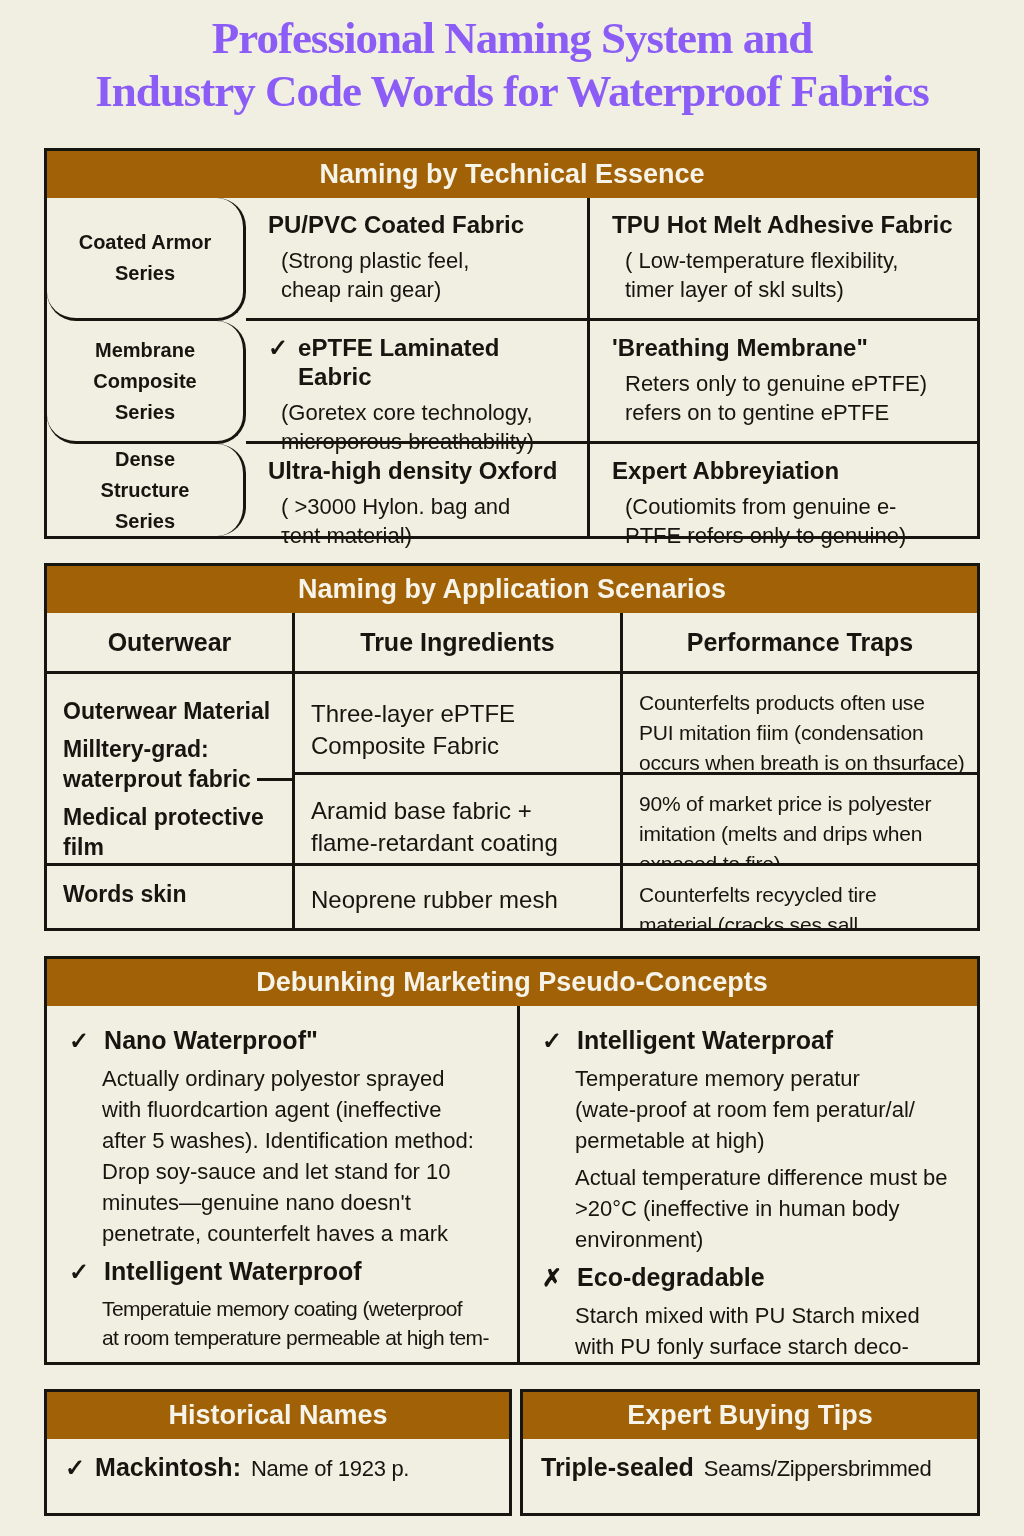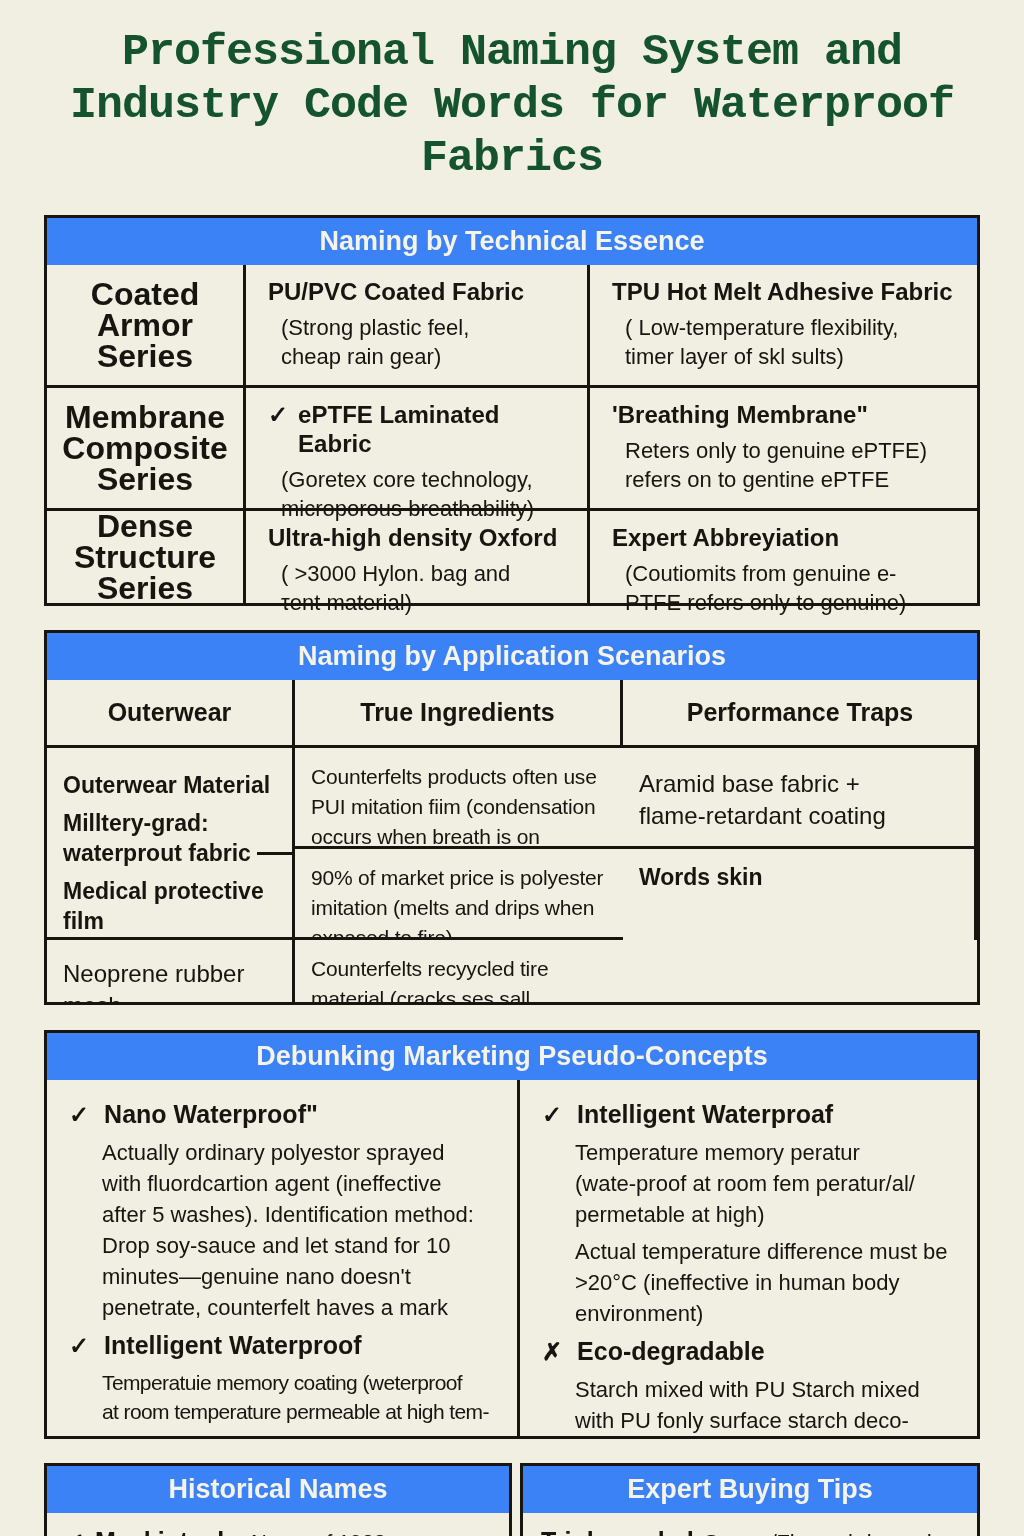--- a/index.html
+++ b/index.html
@@ -7,54 +7,54 @@
     width:1024px;height:1536px;overflow:hidden;
     background:#f1eee2;
     font-family:"Liberation Sans",sans-serif;
     color:#17150f;
   }
   .page{position:relative;width:1024px;height:1536px;overflow:hidden;}
   .content{margin:0 auto;width:936px;}
 
   
   .title{
-    padding-top:26px;text-align:center;
-    font-family:Liberation Mono, monospace;
+    padding-top:12px;text-align:center;
+    font-family:Liberation Serif, serif;
     font-weight:bold;font-size:45px;line-height:53px;letter-spacing:-1px;
-    color:#14532d;
+    color:#8b5cf6;
   }
 
   
   .bar{
-    background:#3b82f6;color:#f6f3e9;
+    background:#a16207;color:#f6f3e9;
     font-weight:bold;font-size:27px;
     display:flex;align-items:center;justify-content:center;
     height:47px;letter-spacing:0px;
   }
 
   .tbl{border:3px solid #17150f;background:#f1eee2;}
   .mt30{margin-top:30px;} .mt24{margin-top:24px;} .mt25{margin-top:25px;}
 
   
   .t1-body{display:grid;grid-template-columns:199px 344px 1fr;}
   .t1-cell{border-right:3px solid #17150f;border-bottom:3px solid #17150f;padding:12px 8px 0 22px;box-sizing:border-box;}
   .t1-cell.last-col{border-right:none;}
   .t1-cell.last-row{border-bottom:none;}
   .t1-cell.series{
     display:flex;align-items:center;justify-content:center;text-align:center;
-    font-weight:bold;font-size:32px;line-height:31px;white-space:pre-line;padding:0 4px;
+    font-weight:bold;font-size:20px;line-height:31px;white-space:pre-line;padding:0 4px;border-radius:29px;
   }
   .r1{height:123px;} .r2{height:123px;} .r3{height:92px;}
   .cell-title{font-weight:bold;font-size:24px;line-height:29px;display:flex;gap:10px;align-items:baseline;}
   .cell-sub{font-size:22px;line-height:29px;margin-top:7px;padding-left:13px;white-space:pre-line;}
 
   
   .t2-cols{display:grid;grid-template-columns:248px 328px 1fr;border-bottom:3px solid #17150f;}
   .t2-colhead{
-    height:65px;display:flex;align-items:center;justify-content:center;
+    height:58px;display:flex;align-items:center;justify-content:center;
     font-weight:bold;font-size:25px;border-right:3px solid #17150f;
   }
   .t2-colhead.last-col{border-right:none;}
   .t2-body{display:grid;grid-template-columns:248px 328px 1fr;grid-template-rows:101px 91px 62px;}
   .t2-cell{border-right:3px solid #17150f;border-bottom:3px solid #17150f;padding:10px 8px 0 16px;box-sizing:border-box;overflow:hidden;}
   .t2-cell.last-col{border-right:none;}
   .t2-cell.last-row{border-bottom:none;}
   .t2-group{grid-row:1 / 3;font-weight:bold;font-size:23px;line-height:30px;padding-top:22px;}
   .t2-group .g2{margin-top:8px;}
   .dash-line{display:flex;align-items:center;gap:6px;}
@@ -166,20 +166,24 @@
           <div>Outerwear Material</div>
           <div class="g2">Milltery-grad:</div>
           <div class="dash-line">
             <span>waterprout fabric</span>
             <span class="dash"></span>
           </div>
           <div class="g2" style="white-space:pre-line">Medical protective
 film</div>
         </div>
 
+        <div class="t2-cell">
+          <div class="t2-ing">Three-layer ePTFE
+Composite Fabric</div>
+        </div>
         <div class="t2-cell last-col">
           <div class="t2-trap">Counterfelts products often use
 PUI mitation fiim (condensation
 occurs when breath is on thsurface)</div>
         </div>
 
         <div class="t2-cell">
           <div class="t2-ing v2">Aramid base fabric +
 flame-retardant coating</div>
         </div>

